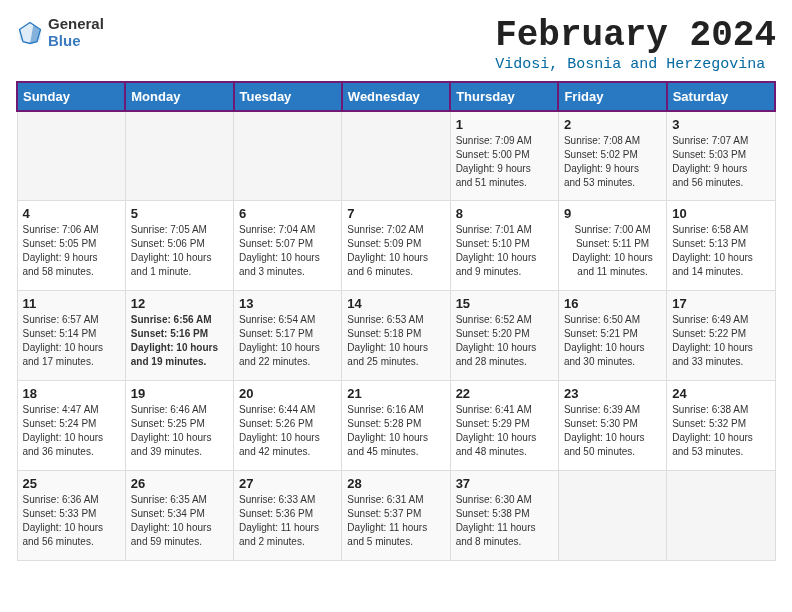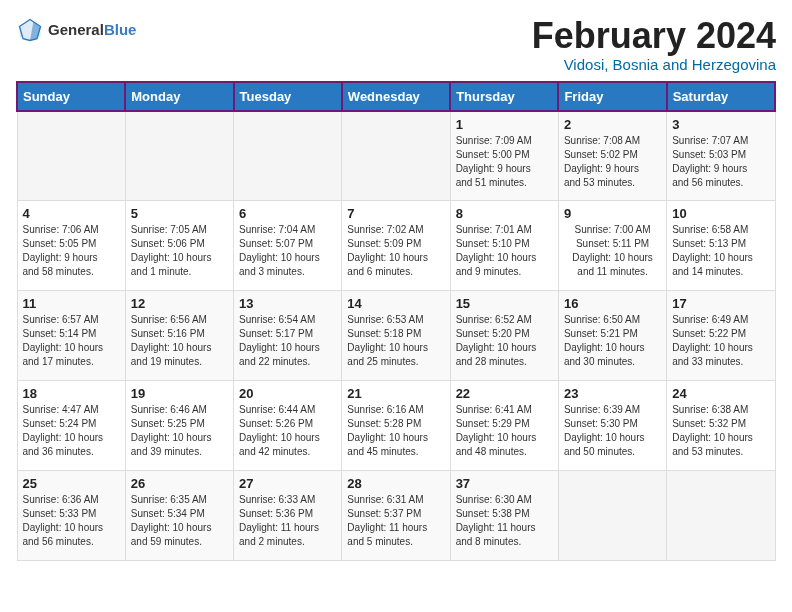--- a/index.html
+++ b/index.html
@@ -16,39 +16,40 @@
       align-items: flex-start;
       margin-bottom: 8px;
     }
     .logo {
       display: flex;
       align-items: center;
       gap: 4px;
     }
     .logo-text {
       display: flex;
-      flex-direction: row;
+      flex-direction: column;
       line-height: 1.1;
     }
     .logo-general {
       font-size: 15px;
       font-weight: bold;
       color: #333;
     }
     .logo-blue {
       font-size: 15px;
       font-weight: bold;
       color: #3a7abf;
     }
     .logo-icon {
       width: 28px;
       height: 28px;
     }
     .title-block {
-      text-align: right;
+      text-align: left;
+      font-family: Liberation Mono, monospace;
     }
     .month-title {
       font-size: 36px;
       font-weight: bold;
       color: #222;
       line-height: 1.1;
     }
     .subtitle {
       font-size: 15px;
       color: #0369a1;
@@ -210,21 +211,21 @@
       <tr>
         <td>
           <span class="day-num">11</span>
           <div class="day-info" style="white-space: pre-line;">Sunrise: 6:57 AM
 Sunset: 5:14 PM
 Daylight: 10 hours
 and 17 minutes.</div>
         </td>
         <td>
           <span class="day-num">12</span>
-          <div class="day-info" style="white-space: pre-line;">Sunrise: 6:56 AM
+          <div class="day-info" style="white-space: pre-line; font-weight: bold;">Sunrise: 6:56 AM
 Sunset: 5:16 PM
 Daylight: 10 hours
 and 19 minutes.</div>
         </td>
         <td>
           <span class="day-num">13</span>
           <div class="day-info" style="white-space: pre-line;">Sunrise: 6:54 AM
 Sunset: 5:17 PM
 Daylight: 10 hours
 and 22 minutes.</div>

